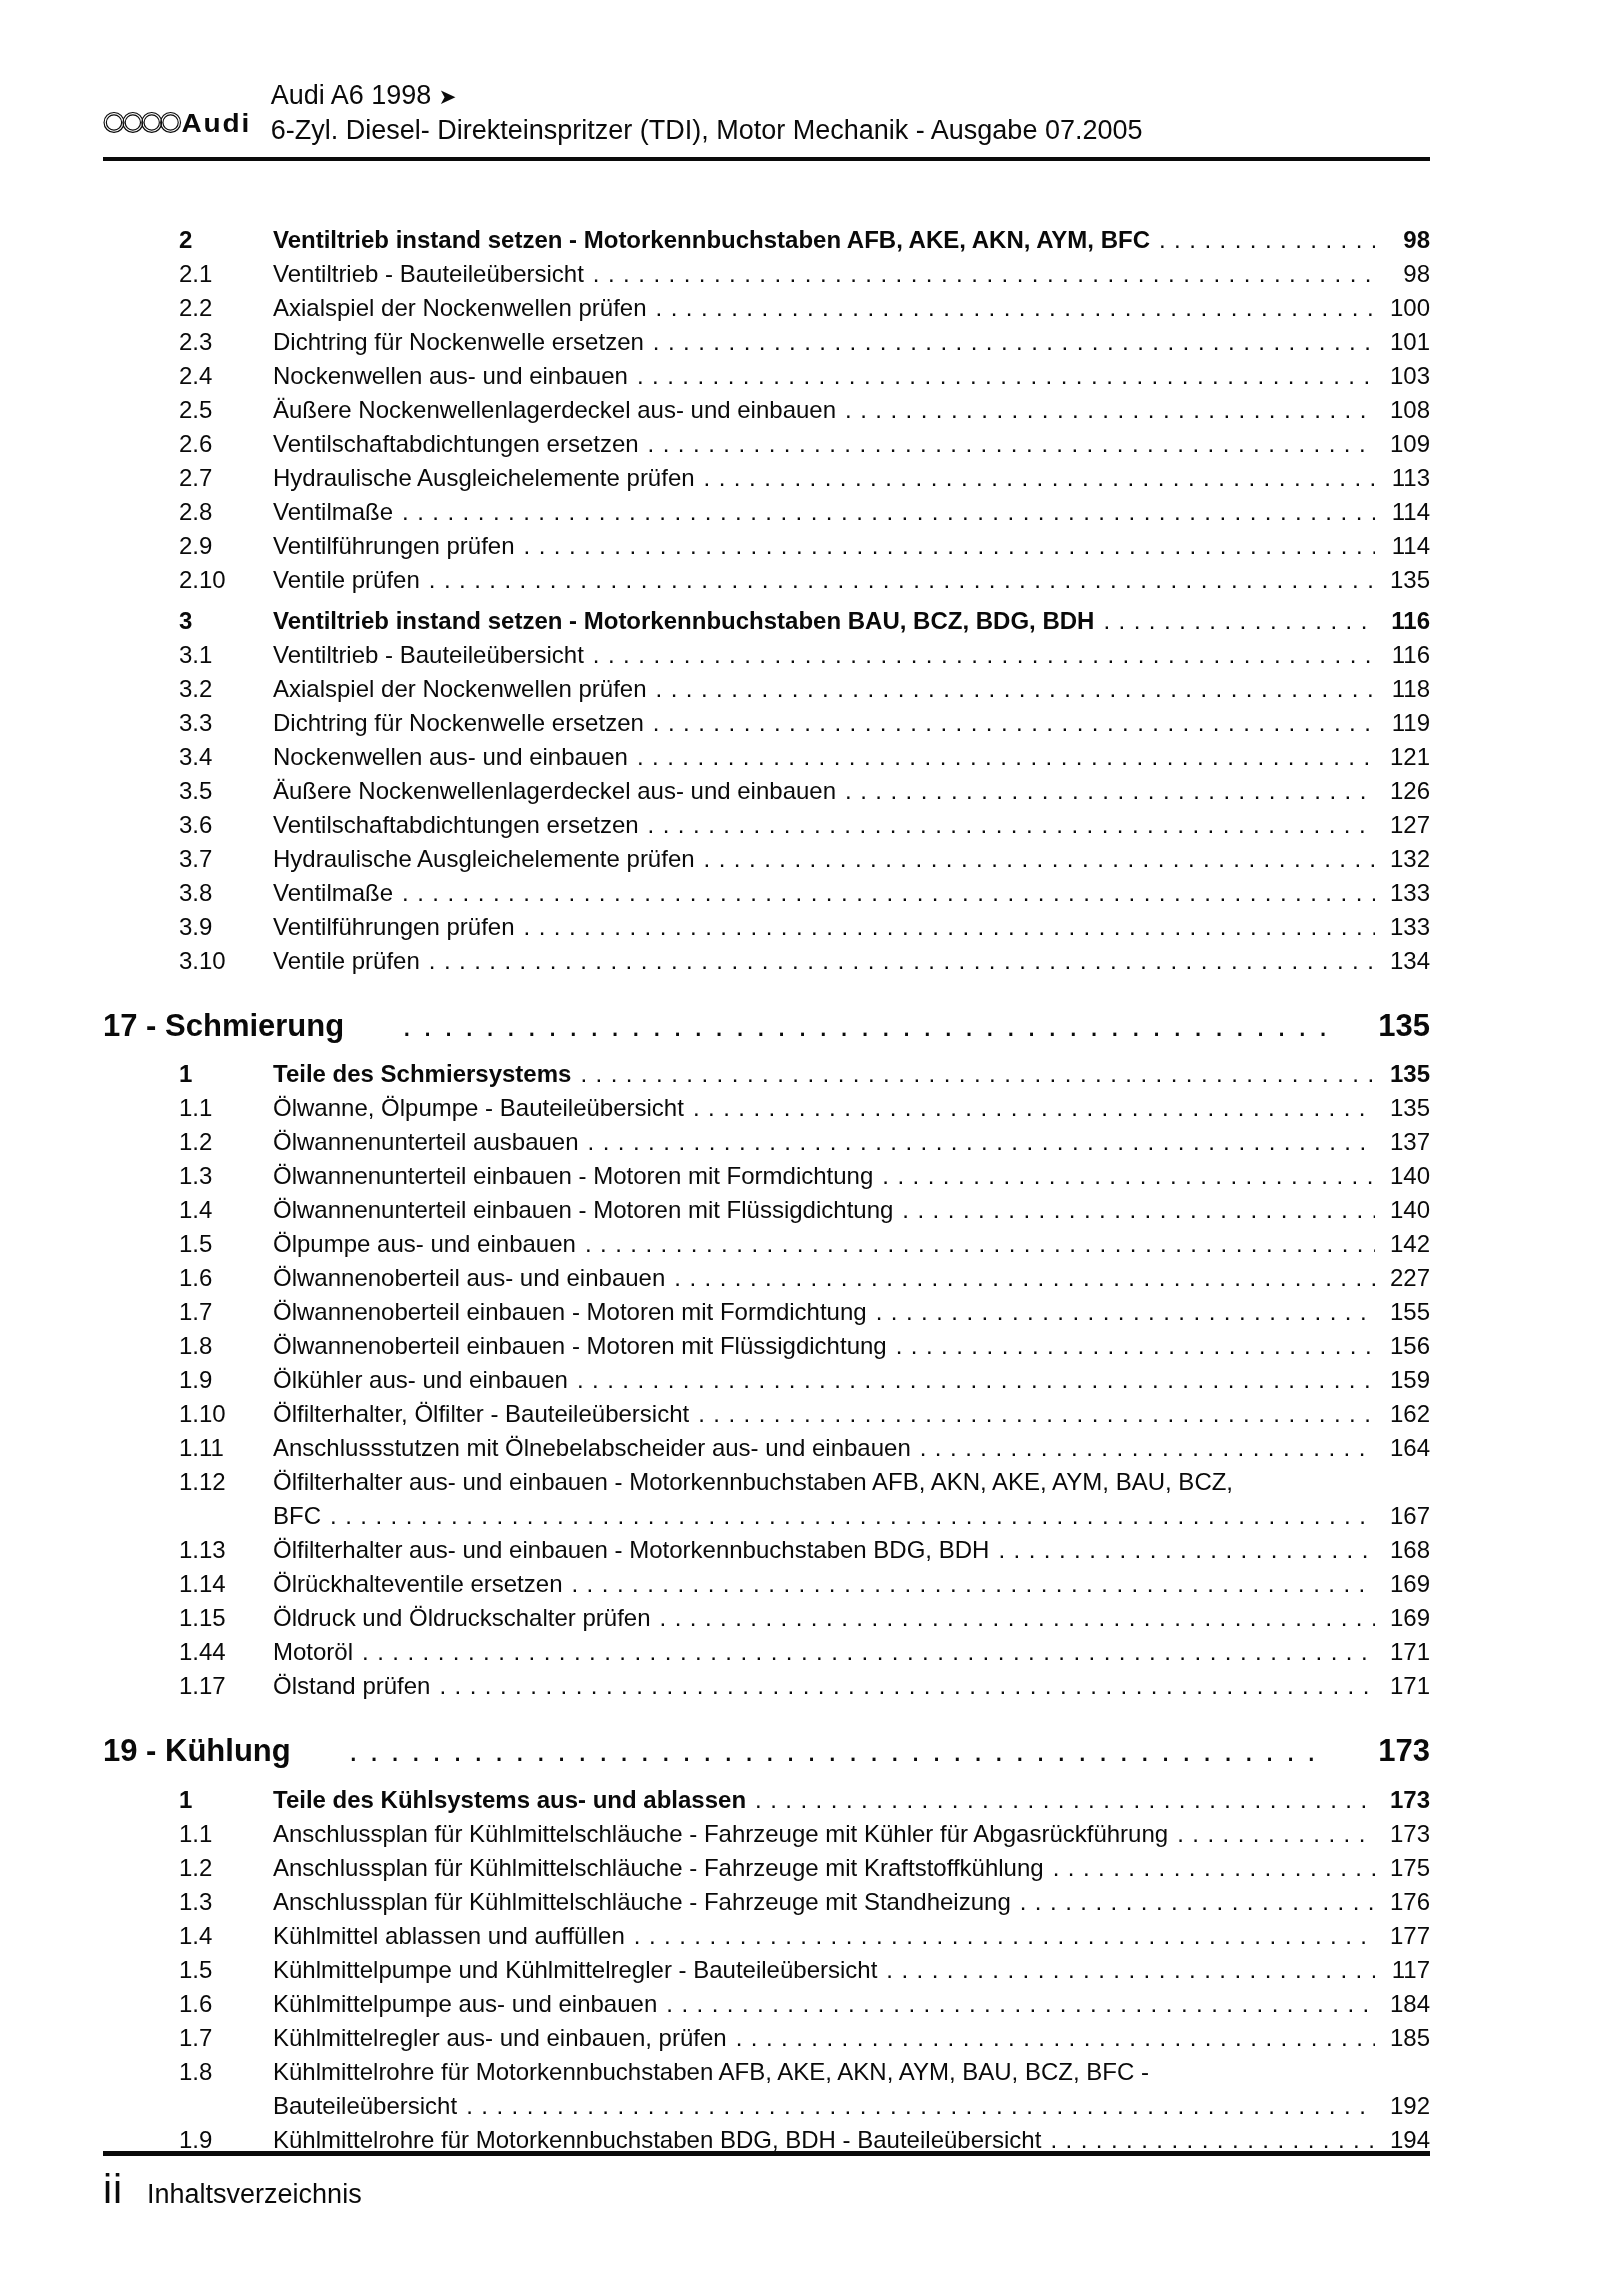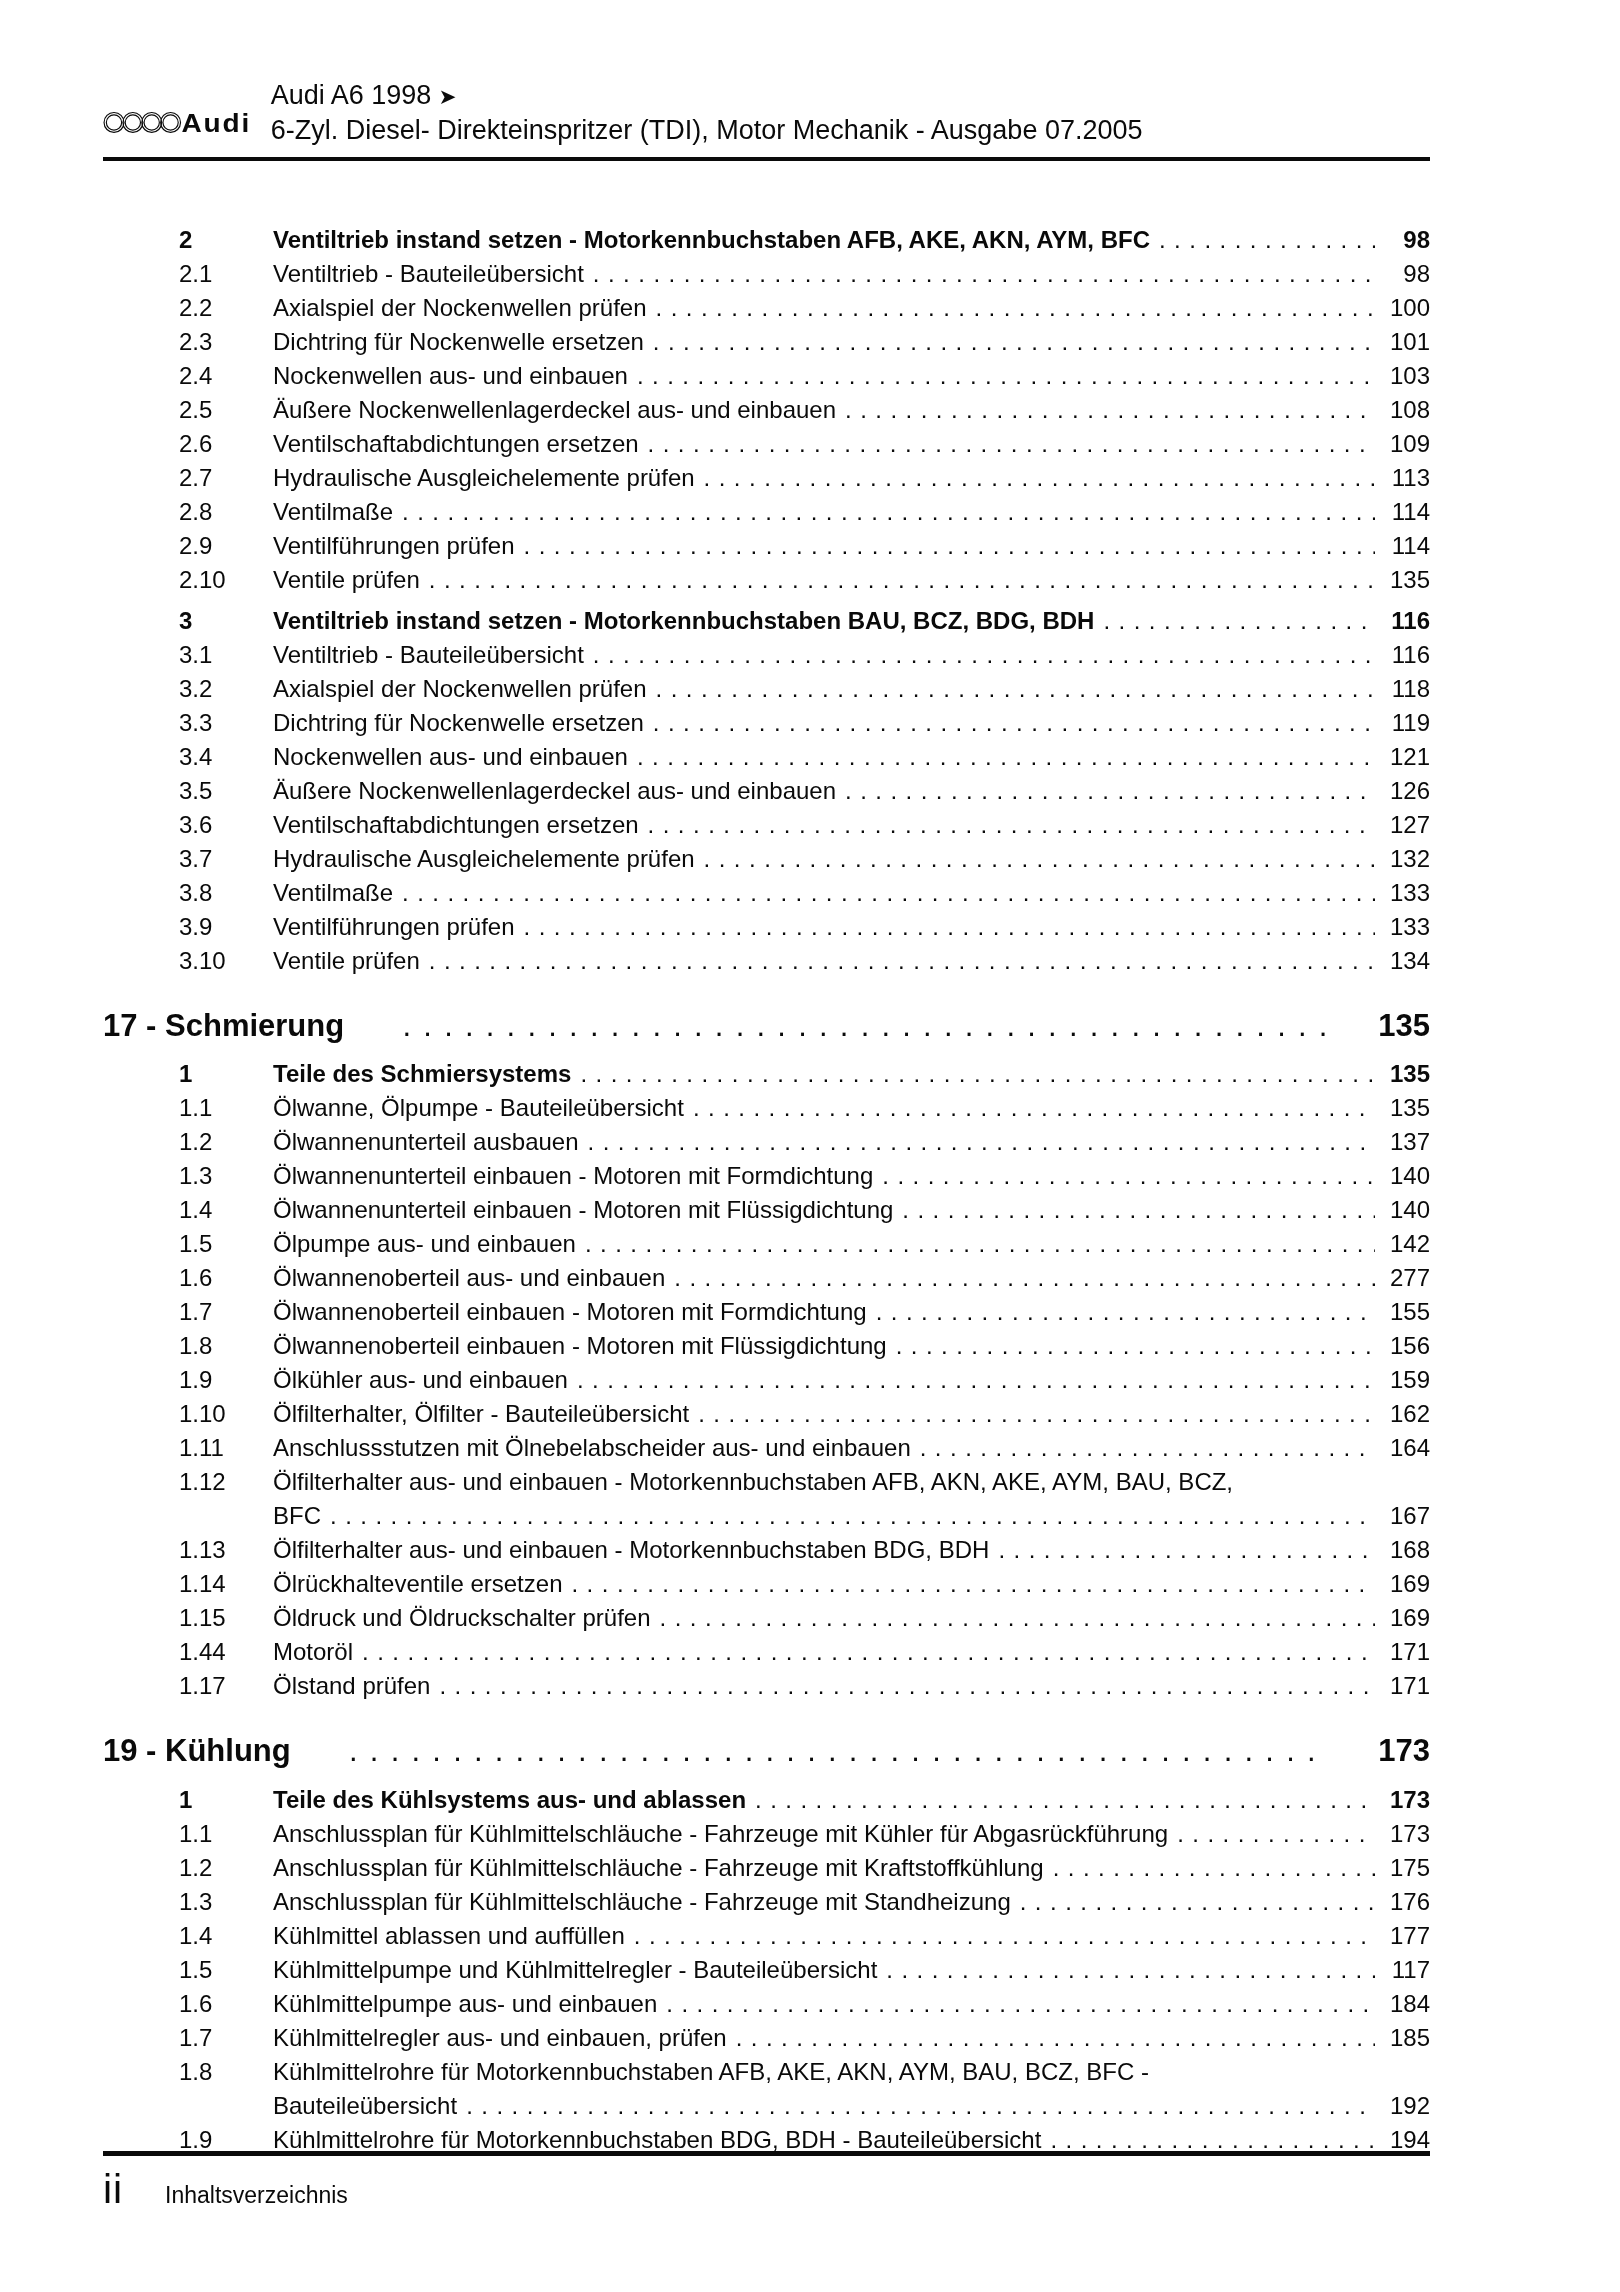--- a/index.html
+++ b/index.html
@@ -80,21 +80,21 @@
     width:1327px;height:5.4px;
     background:#0a0a0a;
   }
   .footer{
     position:absolute;
     left:103px;top:2166px;
     width:1327px;
     display:flex;align-items:baseline;
   }
   .footer-page{font-size:41px;line-height:47px;font-weight:500;letter-spacing:0.9px;}
-  .footer-label{font-size:23px;margin-left:42px;}
+  .footer-label{font-size:27px;margin-left:24px;}
 </style>
 </head>
 <body>
 
 <div class="page">
 
   <div class="header">
     <div class="header-inner">
       <div class="brand">
         <svg class="rings" width="134" height="47" viewBox="0 0 150 52">
@@ -290,21 +290,21 @@
       <div class="row entry">
         <span class="num">1.5</span>
         <span class="t">Ölpumpe aus- und einbauen</span>
         <span class="leader"> . . . . . . . . . . . . . . . . . . . . . . . . . . . . . . . . . . . . . . . . . . . . . . . . . . . . . . . . . . . . . . . . . . . . . . . . . . . . . . . . . . . . . . . . . . . . . . . . . . . . . . . . . . . . . . . . . . . . . . . . . . . . . . . . . . . . . . . . . . . . . . . . . . . . . . . . . . . . . . . .</span>
         <span class="pg">142</span>
       </div>
       <div class="row entry">
         <span class="num">1.6</span>
         <span class="t">Ölwannenoberteil aus- und einbauen</span>
         <span class="leader"> . . . . . . . . . . . . . . . . . . . . . . . . . . . . . . . . . . . . . . . . . . . . . . . . . . . . . . . . . . . . . . . . . . . . . . . . . . . . . . . . . . . . . . . . . . . . . . . . . . . . . . . . . . . . . . . . . . . . . . . . . . . . . . . . . . . . . . . . . . . . . . . . . . . . . . . . . . . . . . . .</span>
-        <span class="pg">277</span>
+        <span class="pg">227</span>
       </div>
       <div class="row entry">
         <span class="num">1.7</span>
         <span class="t">Ölwannenoberteil einbauen - Motoren mit Formdichtung</span>
         <span class="leader"> . . . . . . . . . . . . . . . . . . . . . . . . . . . . . . . . . . . . . . . . . . . . . . . . . . . . . . . . . . . . . . . . . . . . . . . . . . . . . . . . . . . . . . . . . . . . . . . . . . . . . . . . . . . . . . . . . . . . . . . . . . . . . . . . . . . . . . . . . . . . . . . . . . . . . . . . . . . . . . . .</span>
         <span class="pg">155</span>
       </div>
       <div class="row entry">
         <span class="num">1.8</span>
         <span class="t">Ölwannenoberteil einbauen - Motoren mit Flüssigdichtung</span>

